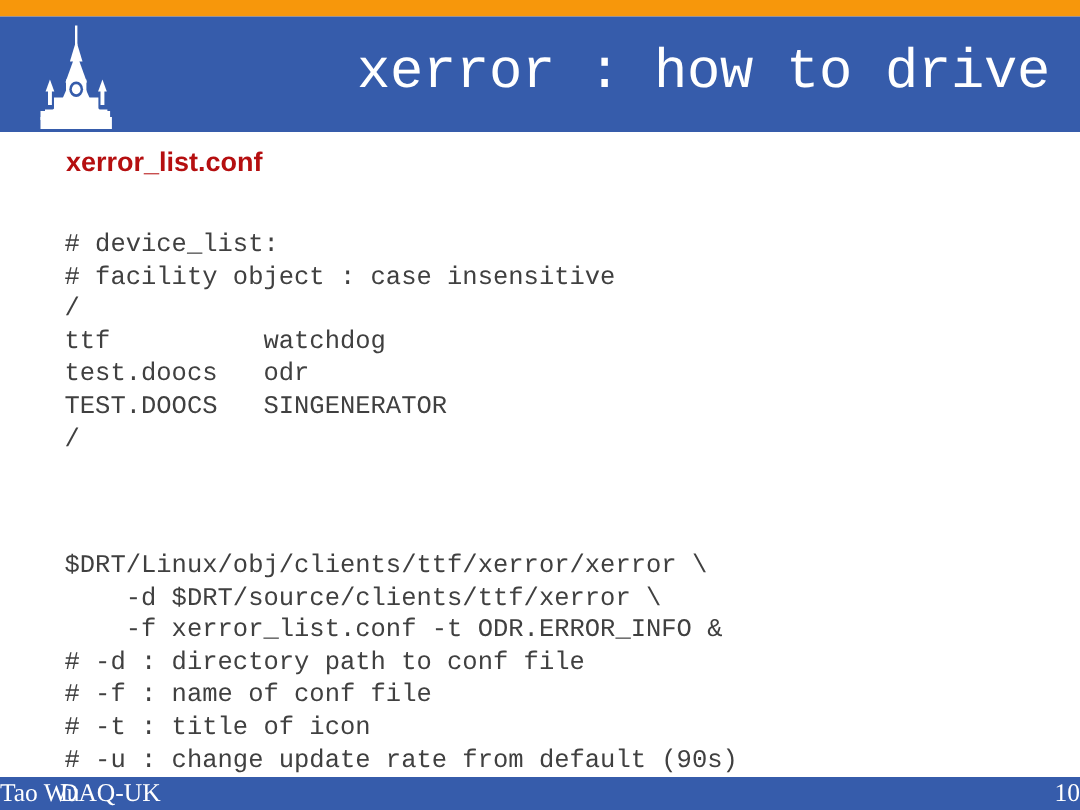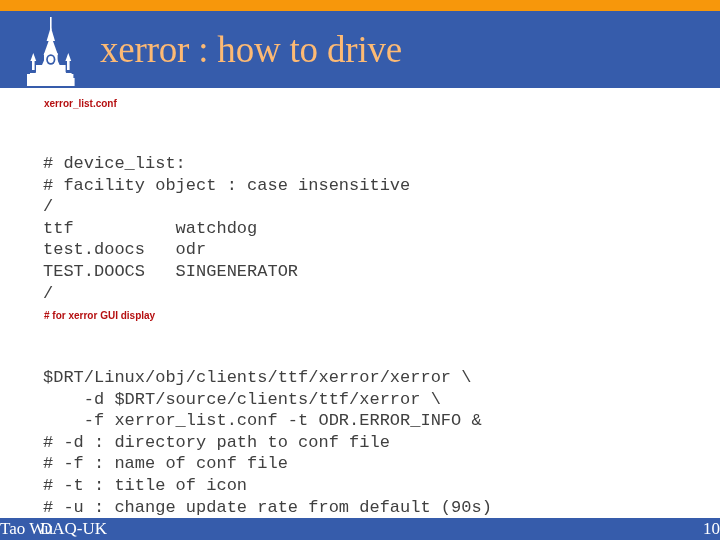--- a/index.html
+++ b/index.html
@@ -44,45 +44,45 @@
     width: 58px;
     height: 73px;
   }
   .header-title {
     position: absolute;
     left: 100px;
     top: 0;
     width: 600px;
     height: 77px;
     line-height: 77px;
-    text-align: left;
-    color: #fdba74;
+    text-align: right;
+    color: #ffffff;
     font-size: 37px;
-    font-family: Liberation Serif, serif;
+    font-family: Liberation Mono, monospace;
     font-weight: 400;
     letter-spacing: -0.2px;
     white-space: nowrap;
   }
 
   
   .content {
     position: absolute;
     top: 88px; left: 0;
     width: 720px;
     height: 430px;
     background: #ffffff;
   }
 
   .section-heading {
     position: absolute;
     left: 44px;
     color: #B50F10;
     font-family: "Liberation Sans", sans-serif;
     font-weight: bold;
-    font-size: 10px;
+    font-size: 18px;
     white-space: pre;
   }
   .heading-conf   { top: 10px; }
   .heading-gui    { top: 222px; }
 
   .code {
     position: absolute;
     left: 43px;
     font-family: "Liberation Mono", "DejaVu Sans Mono", monospace;
     font-size: 17px;
@@ -161,21 +161,20 @@
     <div class="section-heading heading-conf">xerror_list.conf</div>
 
     <pre class="code code-block-1"># device_list:
 # facility object : case insensitive
 /
 ttf          watchdog
 test.doocs   odr
 TEST.DOOCS   SINGENERATOR
 /</pre>
 
-    <div class="section-heading heading-gui"># for xerror GUI display</div>
 
     <pre class="code code-block-2">$DRT/Linux/obj/clients/ttf/xerror/xerror \
     -d $DRT/source/clients/ttf/xerror \
     -f xerror_list.conf -t ODR.ERROR_INFO &amp;
 # -d : directory path to conf file
 # -f : name of conf file
 # -t : title of icon
 # -u : change update rate from default (90s)
 # -h : this help option</pre>
 

